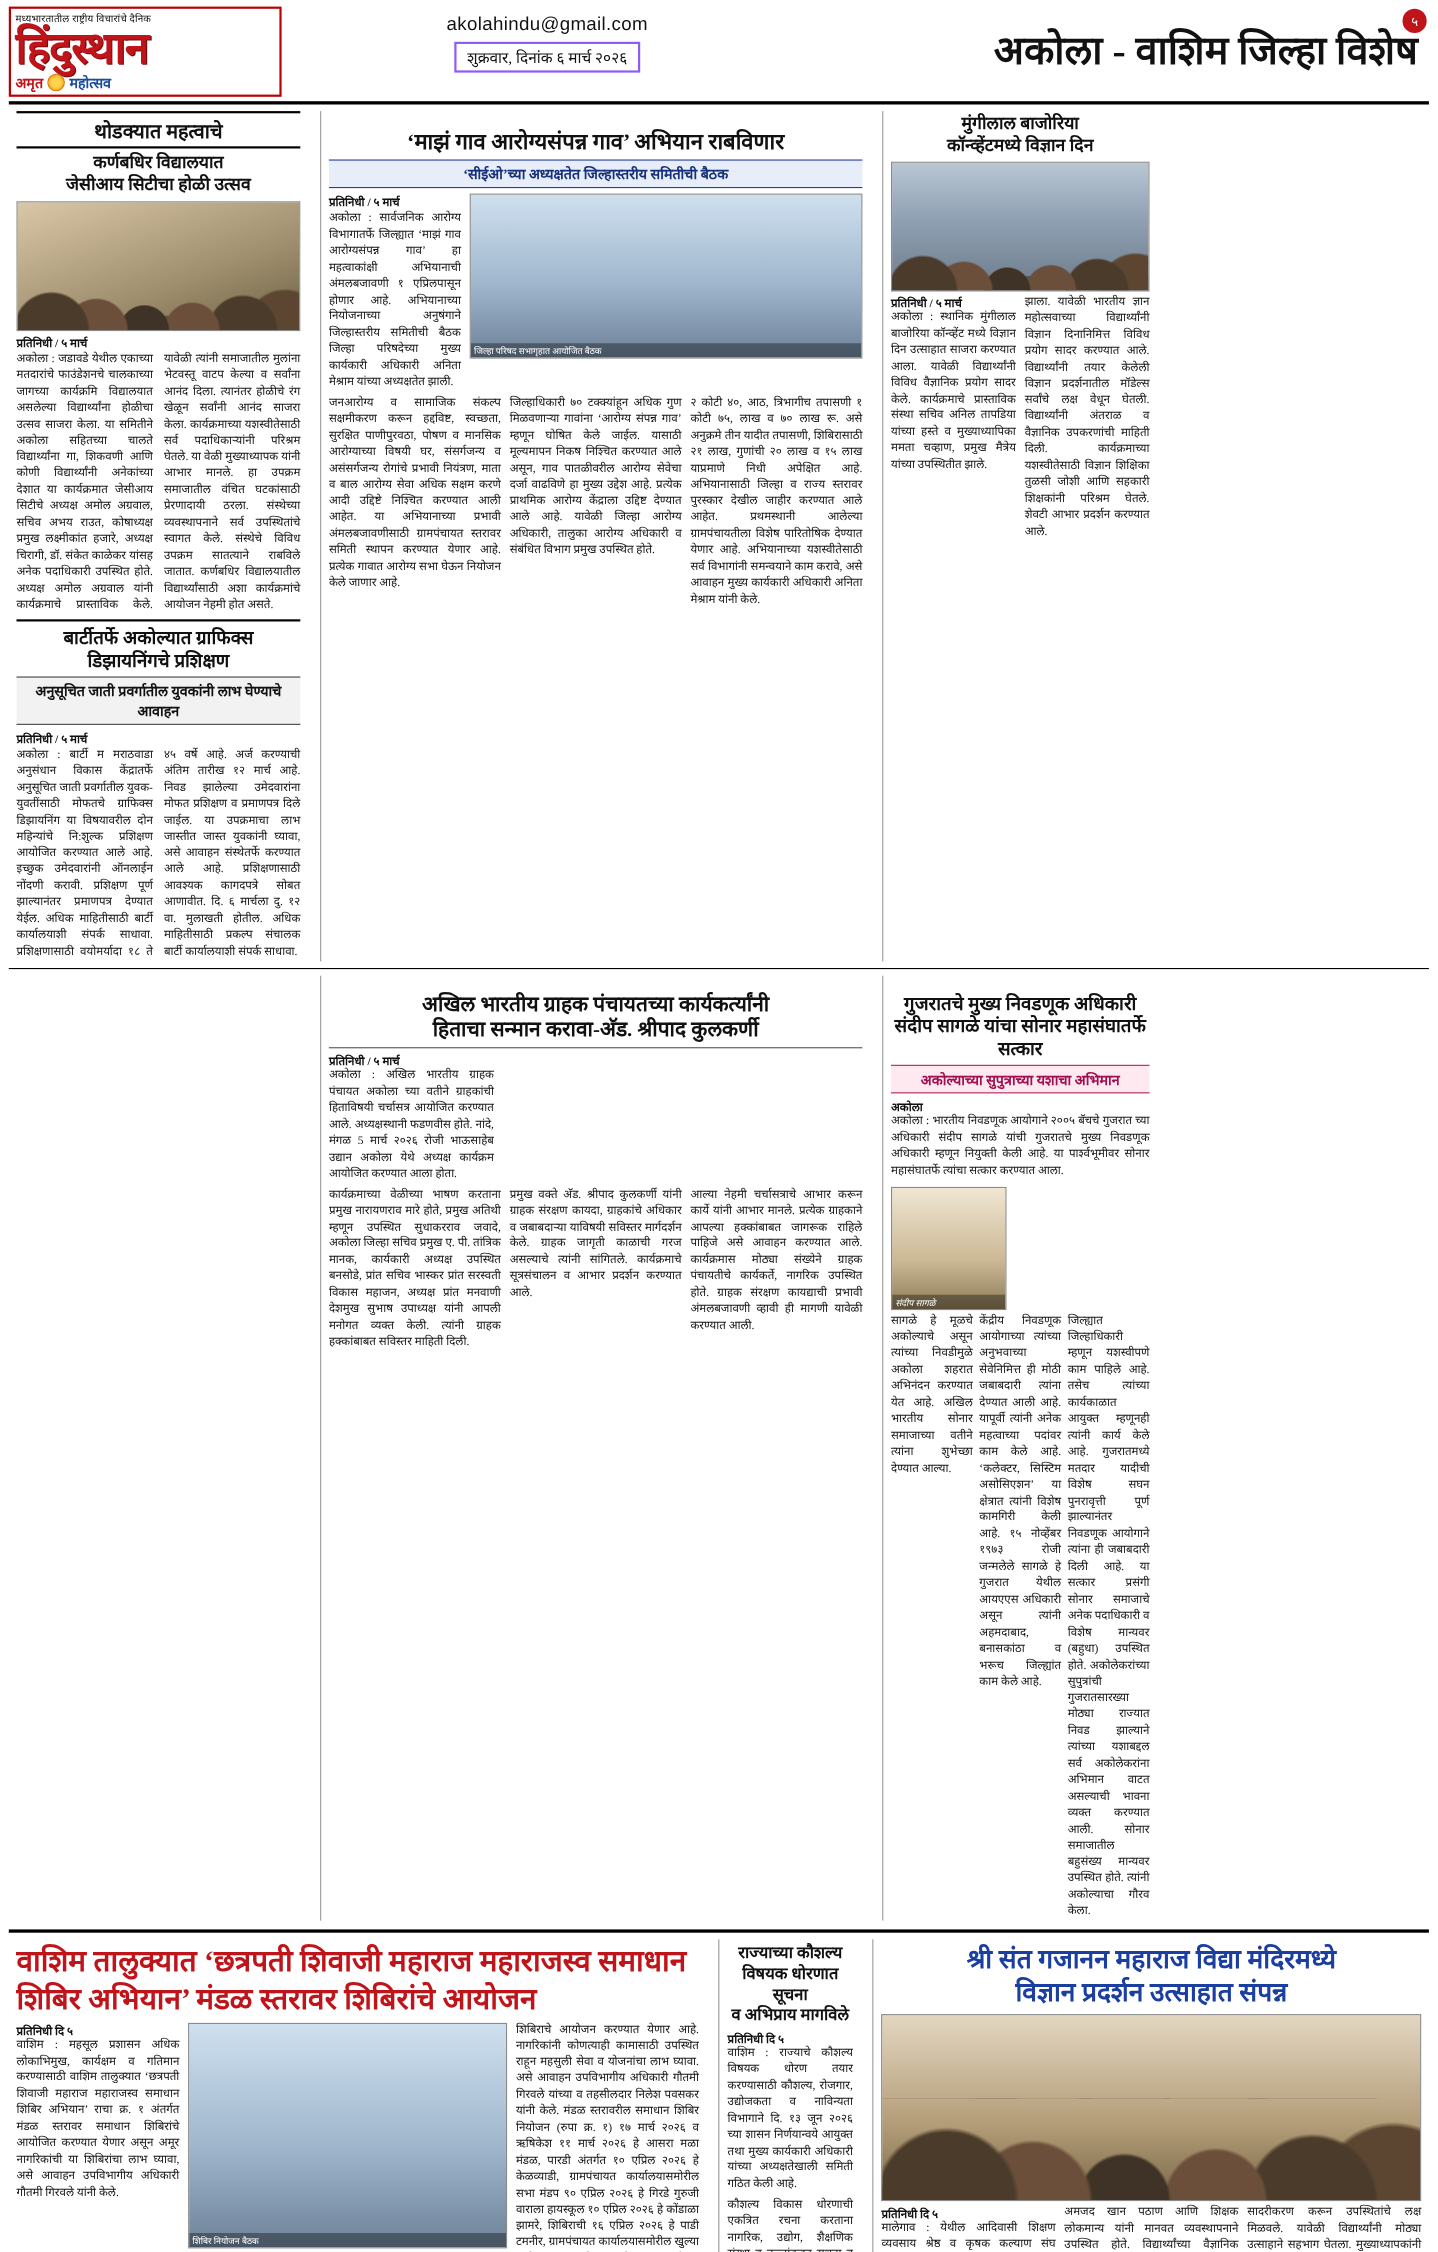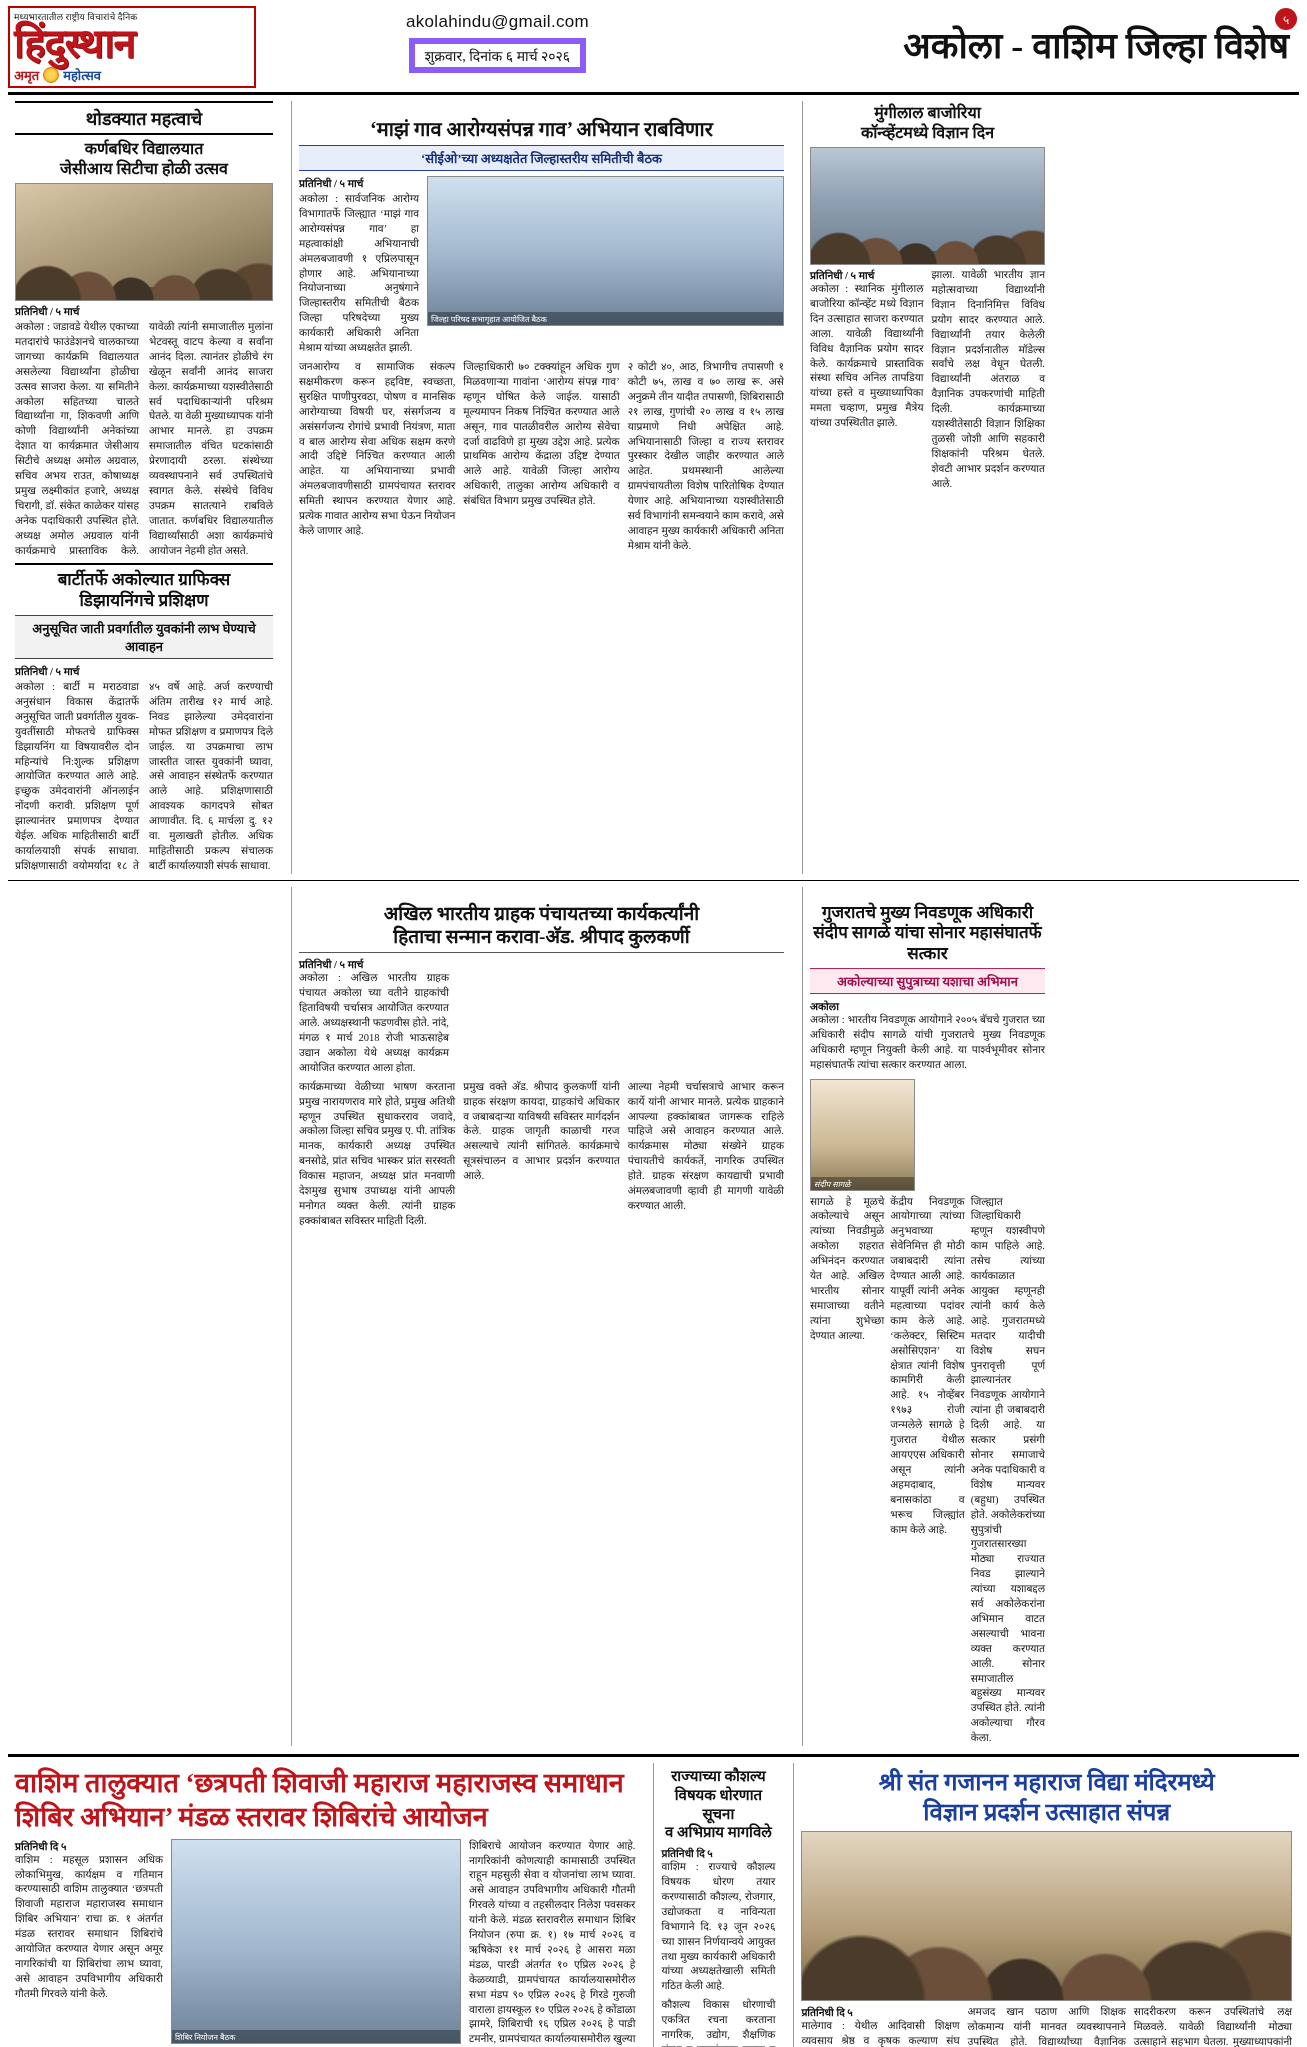--- a/index.html
+++ b/index.html
@@ -75,21 +75,21 @@
   }
   .mast-email {
     font-family:"Liberation Sans", sans-serif;
     font-size: 17px;
     color:#111;
     letter-spacing:.3px;
     margin-top:4px;
   }
   .mast-date {
     margin-top:6px;
-    border:6px solid #8b5cf6;
+    border:2px solid #8b5cf6;
     padding: 2px 10px;
     font-size: 14px;
     background:#fff;
   }
   .mast-right {
     width: 560px;
     display:flex;
     align-items:center;
     justify-content:flex-end;
     padding-right: 10px;
@@ -344,21 +344,21 @@
       <div class="body-text" style="visibility:hidden;">spacer</div>
     </div>
 
     <div class="col vrule" style="width:500px;">
       <h2 class="headline" style="font-size:19px;white-space:pre-line;">अखिल भारतीय ग्राहक पंचायतच्या कार्यकर्त्यांनी
 हिताचा सन्मान करावा-अ‍ॅड. श्रीपाद कुलकर्णी</h2>
       <div class="rule-thin"></div>
       <div style="display:flex;gap:8px;">
         <div style="width:150px;">
           <div class="byline">प्रतिनिधी / ५ मार्च</div>
-          <div class="body-text">अकोला : अखिल भारतीय ग्राहक पंचायत अकोला च्या वतीने ग्राहकांची हिताविषयी चर्चासत्र आयोजित करण्यात आले. अध्यक्षस्थानी फडणवीस होते. नांदे, मंगळ १ मार्च 2018 रोजी भाऊसाहेब उद्यान अकोला येथे अध्यक्ष कार्यक्रम आयोजित करण्यात आला होता.</div>
+          <div class="body-text">अकोला : अखिल भारतीय ग्राहक पंचायत अकोला च्या वतीने ग्राहकांची हिताविषयी चर्चासत्र आयोजित करण्यात आले. अध्यक्षस्थानी फडणवीस होते. नांदे, मंगळ 5 मार्च २०२६ रोजी भाऊसाहेब उद्यान अकोला येथे अध्यक्ष कार्यक्रम आयोजित करण्यात आला होता.</div>
         </div>
       </div>
       <div style="display:flex;gap:8px;margin-top:4px;">
         <div style="flex:1;" class="body-text">कार्यक्रमाच्या वेळीच्या भाषण करताना प्रमुख नारायणराव मारे होते, प्रमुख अतिथी म्हणून उपस्थित सुधाकरराव जवादे, अकोला जिल्हा सचिव प्रमुख ए. पी. तांत्रिक मानक, कार्यकारी अध्यक्ष उपस्थित बनसोडे, प्रांत सचिव भास्कर प्रांत सरस्वती विकास महाजन, अध्यक्ष प्रांत मनवाणी देशमुख सुभाष उपाध्यक्ष यांनी आपली मनोगत व्यक्त केली. त्यांनी ग्राहक हक्कांबाबत सविस्तर माहिती दिली.</div>
         <div style="flex:1;" class="body-text">प्रमुख वक्ते अ‍ॅड. श्रीपाद कुलकर्णी यांनी ग्राहक संरक्षण कायदा, ग्राहकांचे अधिकार व जबाबदाऱ्या याविषयी सविस्तर मार्गदर्शन केले. ग्राहक जागृती काळाची गरज असल्याचे त्यांनी सांगितले. कार्यक्रमाचे सूत्रसंचालन व आभार प्रदर्शन करण्यात आले.</div>
         <div style="flex:1;" class="body-text">आल्या नेहमी चर्चासत्राचे आभार करून कार्ये यांनी आभार मानले. प्रत्येक ग्राहकाने आपल्या हक्कांबाबत जागरूक राहिले पाहिजे असे आवाहन करण्यात आले. कार्यक्रमास मोठ्या संख्येने ग्राहक पंचायतीचे कार्यकर्ते, नागरिक उपस्थित होते. ग्राहक संरक्षण कायद्याची प्रभावी अंमलबजावणी व्हावी ही मागणी यावेळी करण्यात आली.</div>
       </div>
     </div>
 
     <div class="col vrule" style="width:250px;">

